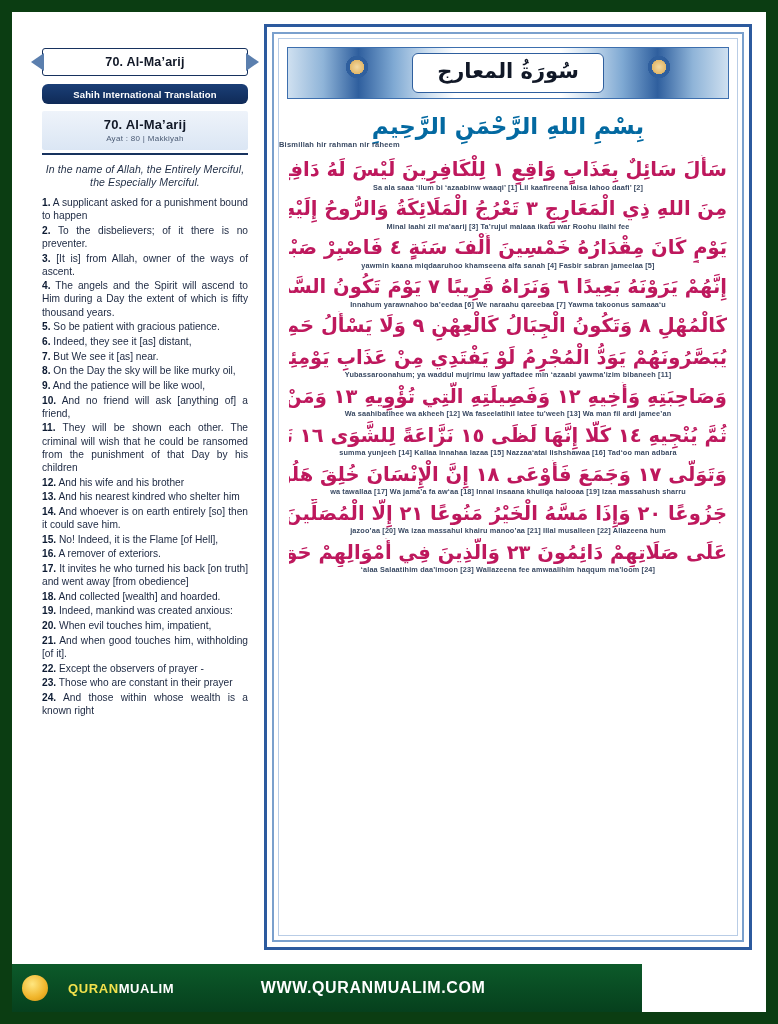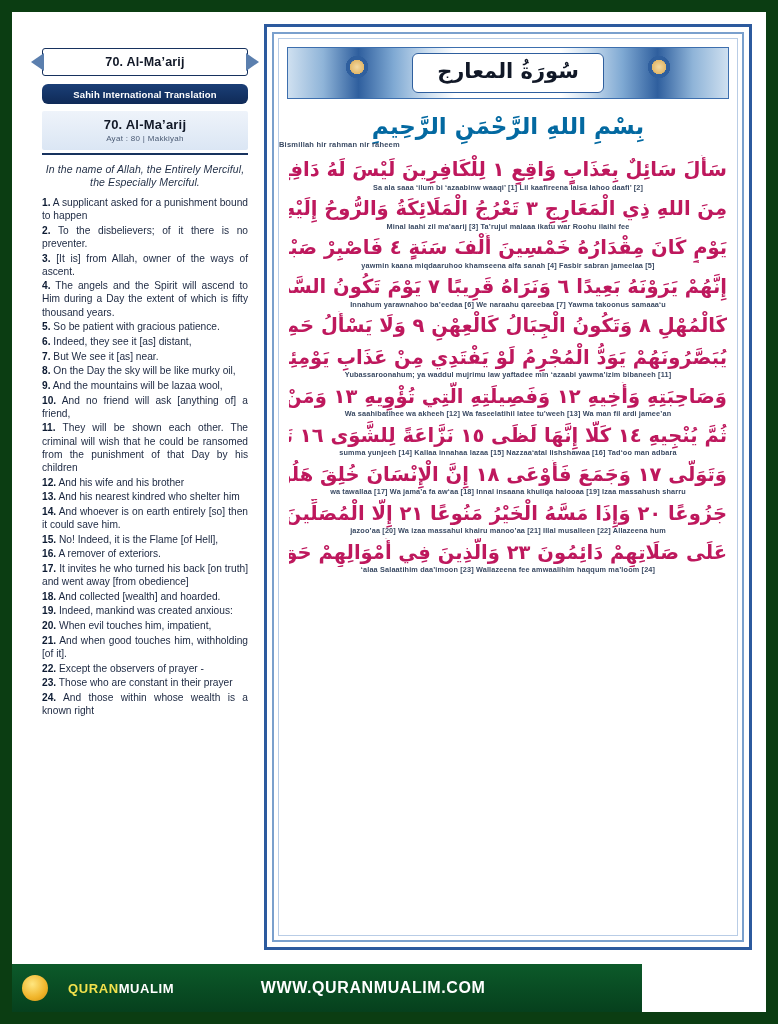--- a/index.html
+++ b/index.html
@@ -335,21 +335,21 @@
 
         <div class="ayah-list" id="ayah-list">
             <p><span class="num">1.</span> <span>A supplicant asked for a punishment bound to happen</span></p>
             <p><span class="num">2.</span> <span>To the disbelievers; of it there is no preventer.</span></p>
             <p><span class="num">3.</span> <span>[It is] from Allah, owner of the ways of ascent.</span></p>
             <p><span class="num">4.</span> <span>The angels and the Spirit will ascend to Him during a Day the extent of which is fifty thousand years.</span></p>
             <p><span class="num">5.</span> <span>So be patient with gracious patience.</span></p>
             <p><span class="num">6.</span> <span>Indeed, they see it [as] distant,</span></p>
             <p><span class="num">7.</span> <span>But We see it [as] near.</span></p>
             <p><span class="num">8.</span> <span>On the Day the sky will be like murky oil,</span></p>
-            <p><span class="num">9.</span> <span>And the mountains will be lazaa wool,</span></p>
+            <p><span class="num">9.</span> <span>And the patience will be like wool,</span></p>
             <p><span class="num">10.</span> <span>And no friend will ask [anything of] a friend,</span></p>
             <p><span class="num">11.</span> <span>They will be shown each other. The criminal will wish that he could be ransomed from the punishment of that Day by his children</span></p>
             <p><span class="num">12.</span> <span>And his wife and his brother</span></p>
             <p><span class="num">13.</span> <span>And his nearest kindred who shelter him</span></p>
             <p><span class="num">14.</span> <span>And whoever is on earth entirely [so] then it could save him.</span></p>
             <p><span class="num">15.</span> <span>No! Indeed, it is the Flame [of Hell],</span></p>
             <p><span class="num">16.</span> <span>A remover of exteriors.</span></p>
             <p><span class="num">17.</span> <span>It invites he who turned his back [on truth] and went away [from obedience]</span></p>
             <p><span class="num">18.</span> <span>And collected [wealth] and hoarded.</span></p>
             <p><span class="num">19.</span> <span>Indeed, mankind was created anxious:</span></p>

